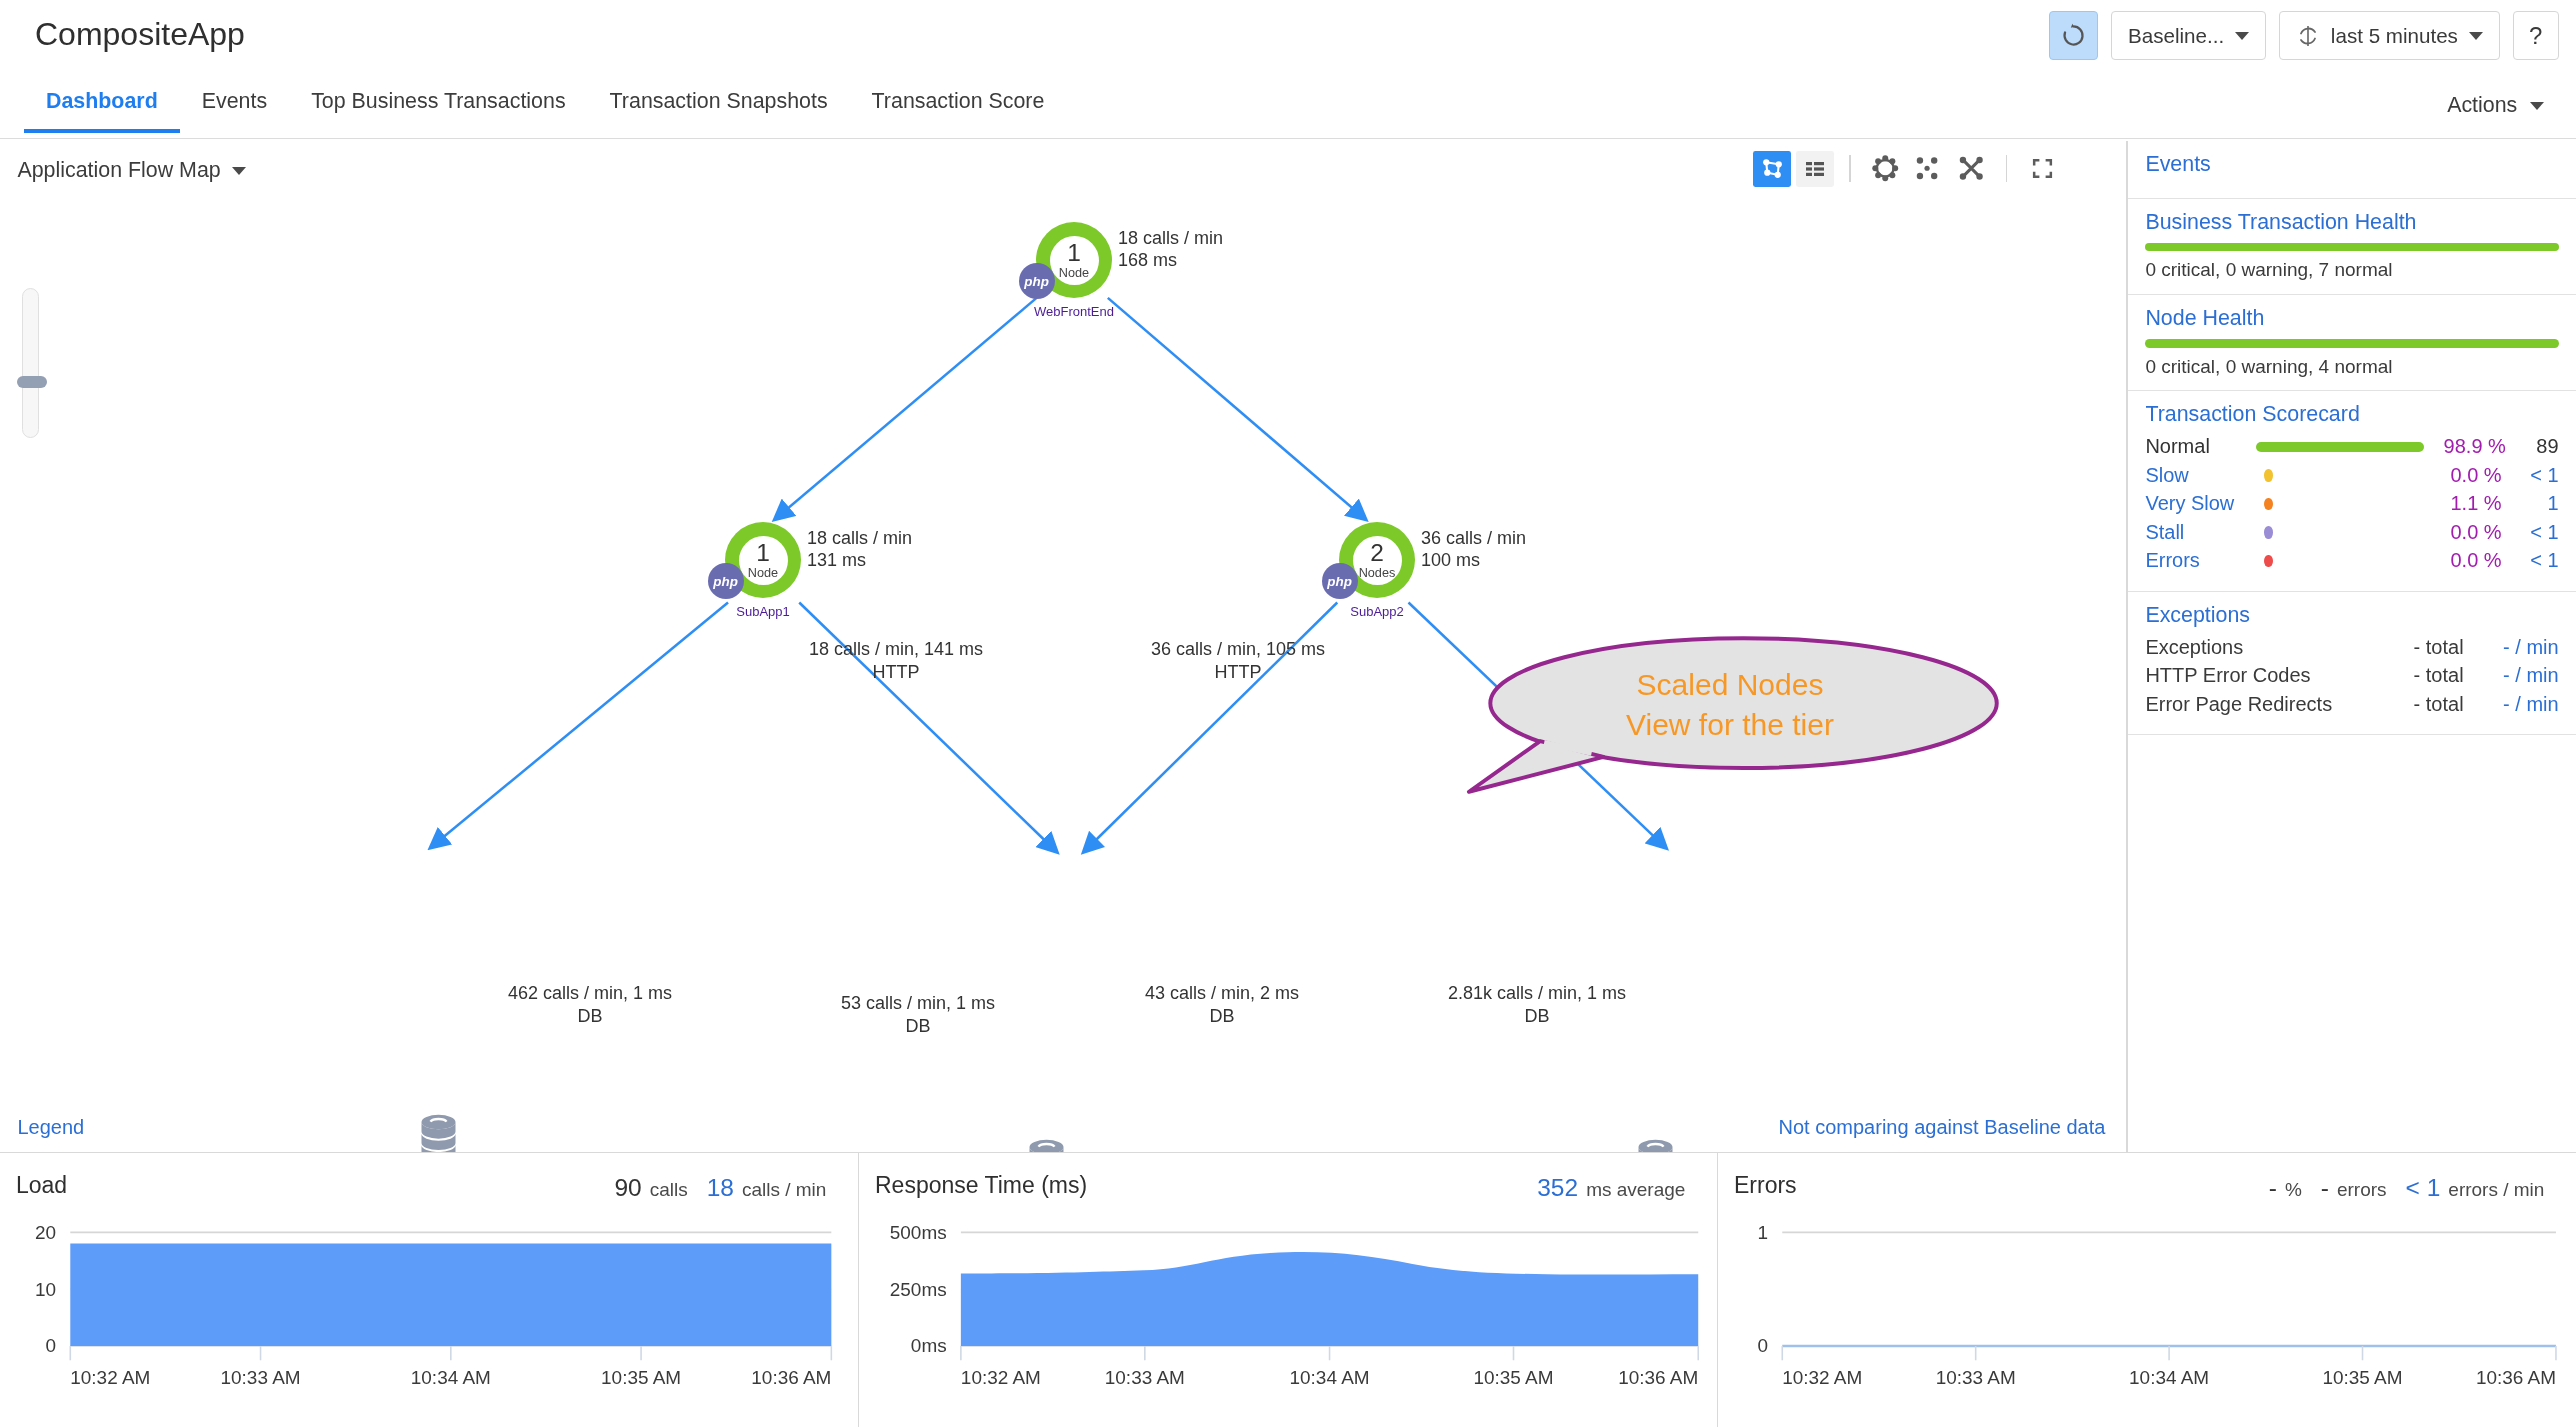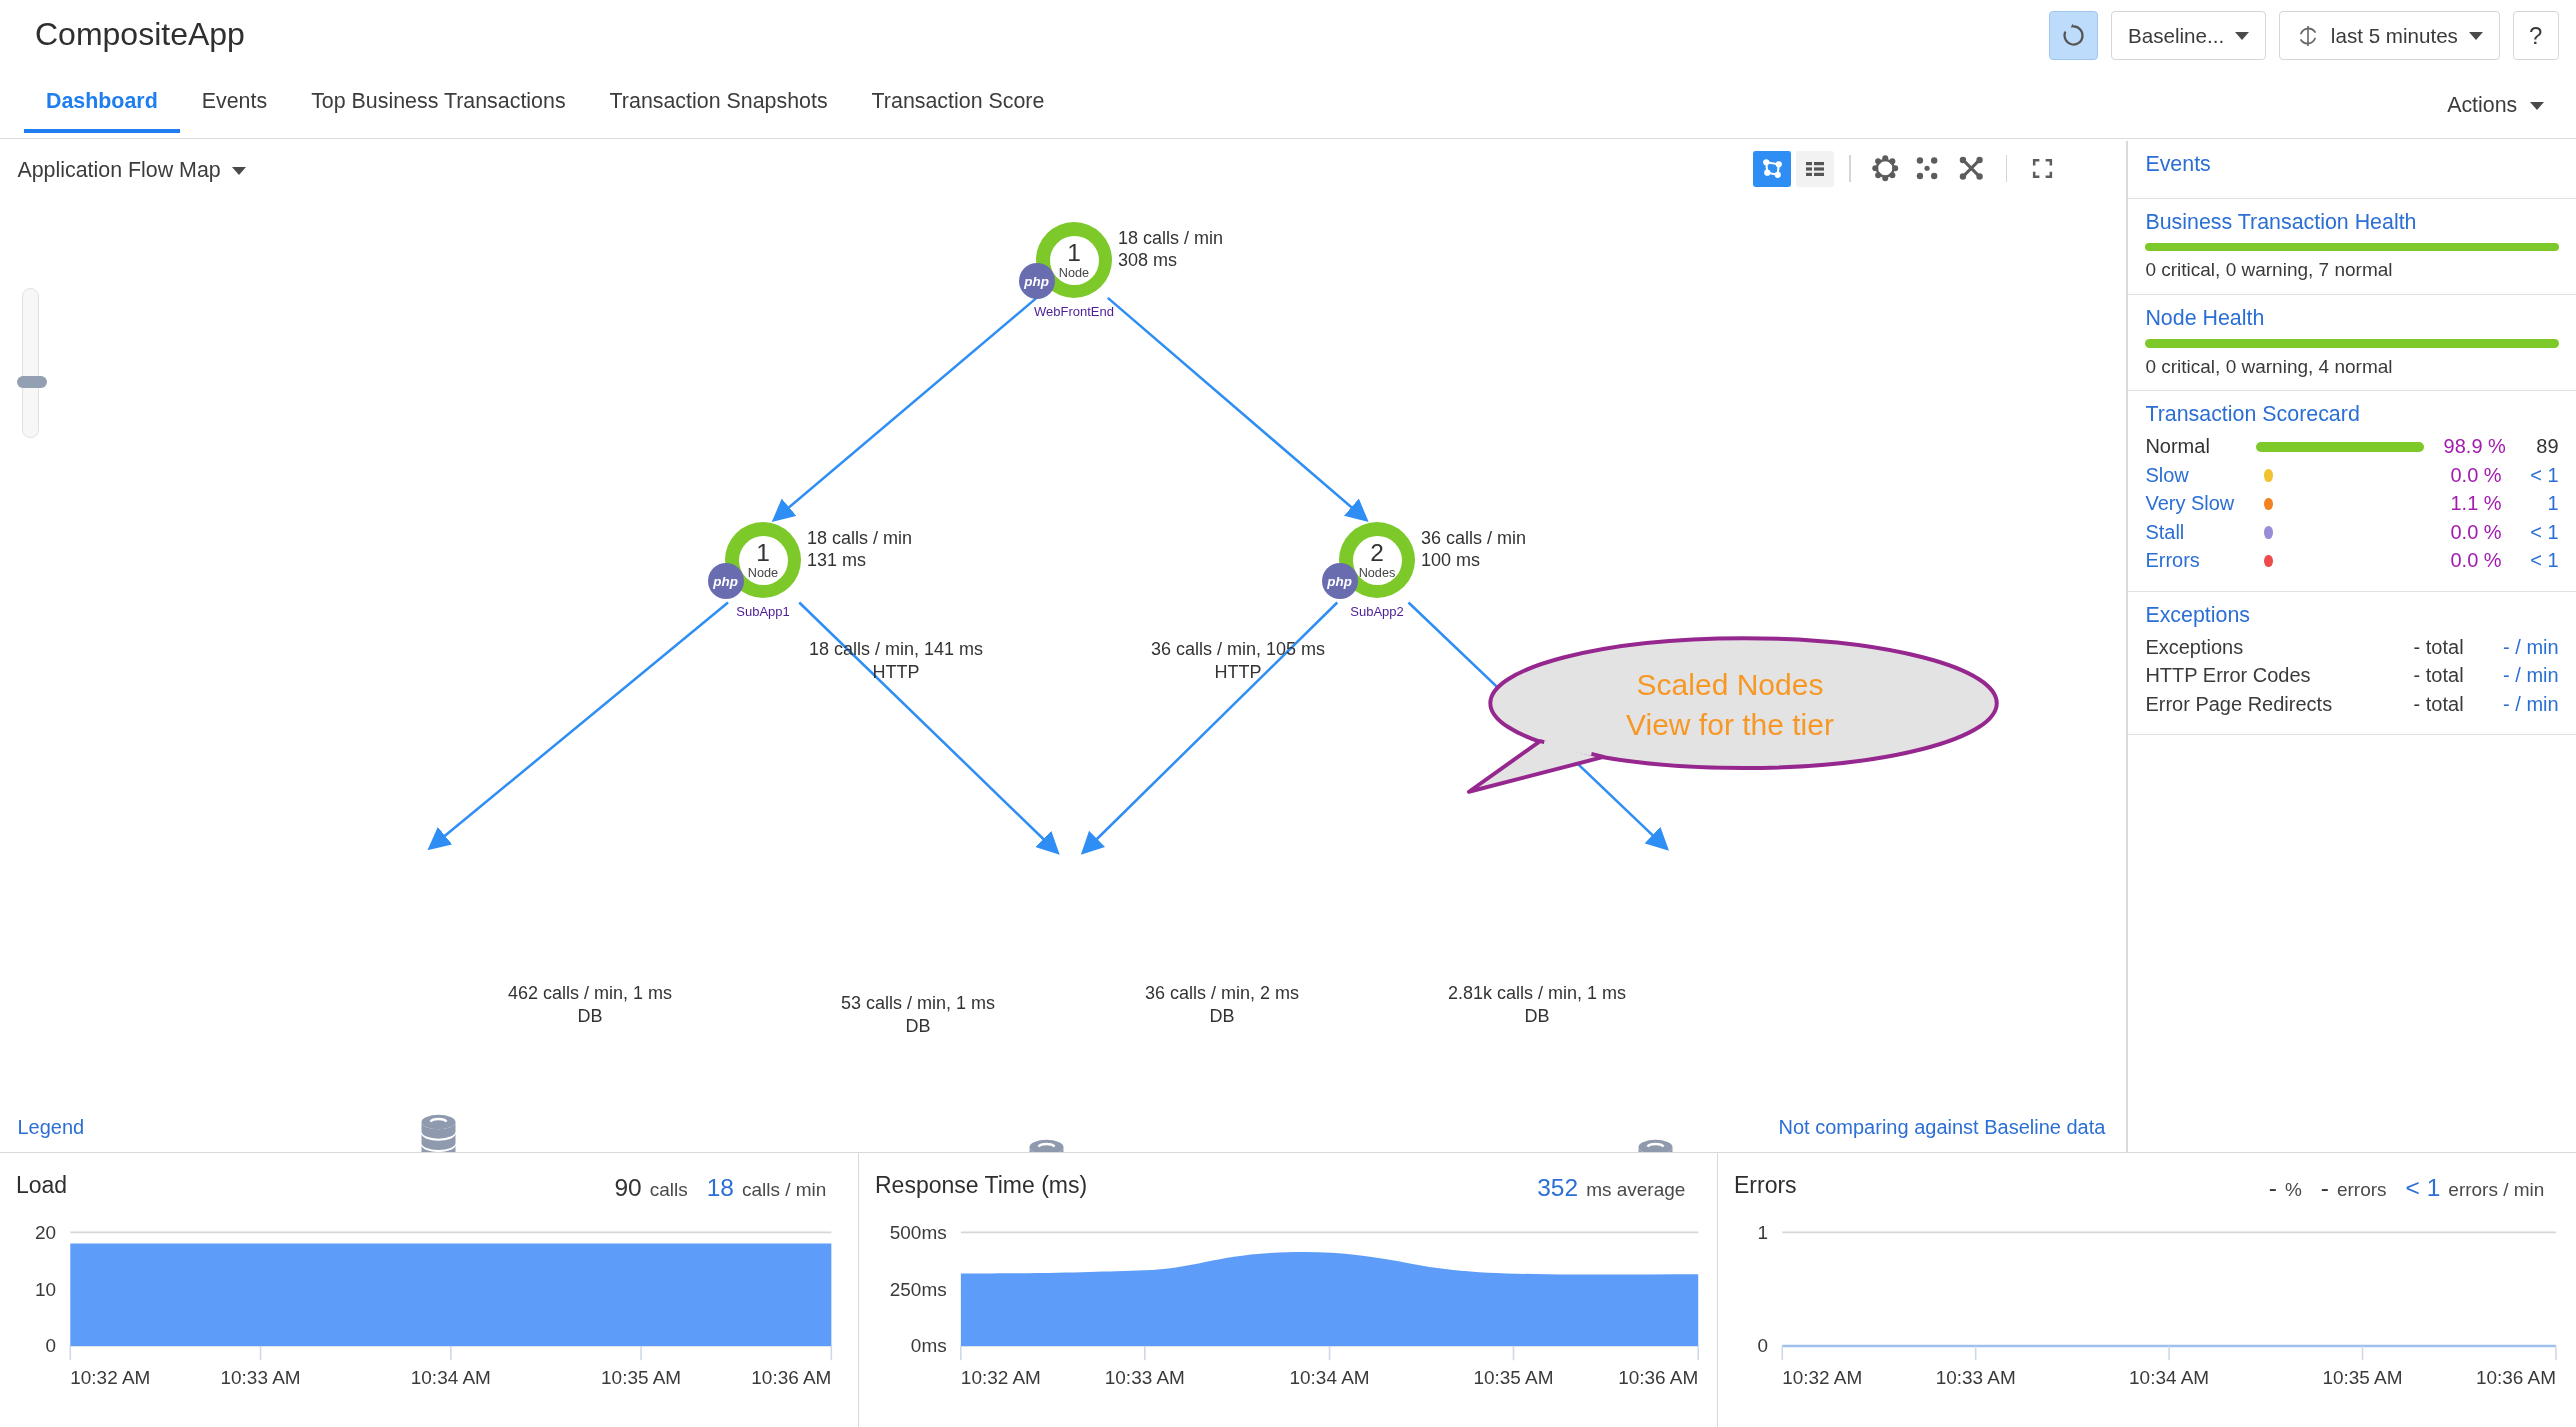--- a/index.html
+++ b/index.html
@@ -311,21 +311,21 @@
         <div class="ring">
           <div class="ring-inner">
             <div class="ring-num">1</div>
             <div class="ring-lbl">Node</div>
           </div>
         </div>
         <div class="php-badge">php</div>
         <div class="node-name">WebFrontEnd</div>
         <div class="node-metrics">
           <div>18 calls / min</div>
-          <div>308 ms</div>
+          <div>168 ms</div>
         </div>
       </div>
 
       <div class="node" style="left:725px; top:327px;">
         <div class="ring">
           <div class="ring-inner">
             <div class="ring-num">1</div>
             <div class="ring-lbl">Node</div>
           </div>
         </div>
@@ -362,21 +362,21 @@
       </div>
       <div class="edge-label" style="left:491px; top:787px; width:198px;">
         <div>462 calls / min, 1 ms</div>
         <div>DB</div>
       </div>
       <div class="edge-label" style="left:823px; top:797px; width:190px;">
         <div>53 calls / min, 1 ms</div>
         <div>DB</div>
       </div>
       <div class="edge-label" style="left:1127px; top:787px; width:190px;">
-        <div>36 calls / min, 2 ms</div>
+        <div>43 calls / min, 2 ms</div>
         <div>DB</div>
       </div>
       <div class="edge-label" style="left:1440px; top:787px; width:194px;">
         <div>2.81k calls / min, 1 ms</div>
         <div>DB</div>
       </div>
 
       <div class="db-node" style="left:413px; top:916px;">
         <svg width="51" height="51" viewBox="0 0 24 24">
           <g fill="#8f9aae">

